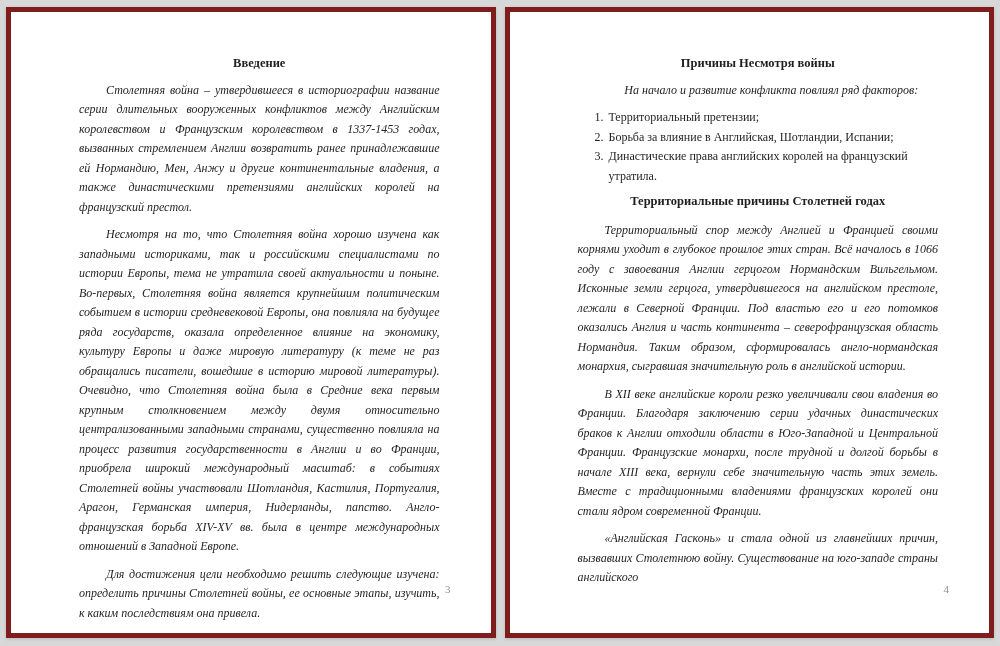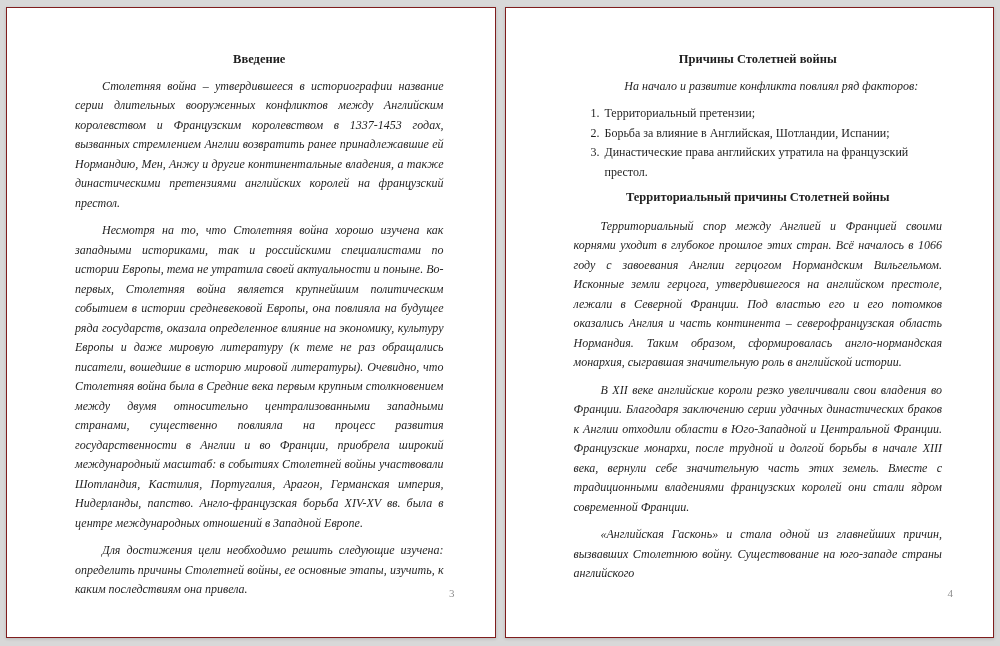--- a/index.html
+++ b/index.html
@@ -15,21 +15,21 @@
     gap: 9px;
     padding: 7px 6px 4px 6px;
     box-sizing: border-box;
     width: 1000px;
   }
   .page {
     position: relative;
     width: 490px;
     height: 631px;
     background: #ffffff;
-    border: 1px solid #7f1d1d;
+    border: 5px solid #7f1d1d;
     box-shadow: 0 1px 3px rgba(0,0,0,0.15);
     box-sizing: border-box;
     overflow: hidden;
     font-family: "Liberation Serif", "DejaVu Serif", serif;
     font-size: 12px;
     line-height: 19.5px;
     color: #1f1f1f;
   }
   .page-content {
     padding: 42px 51px 0 68px;
@@ -83,28 +83,28 @@
       <h2 class="heading">Введение</h2>
       <p class="para">Столетняя война – утвердившееся в историографии название серии длительных вооруженных конфликтов между Английским королевством и Французским королевством в 1337-1453 годах, вызванных стремлением Англии возвратить ранее принадлежавшие ей Нормандию, Мен, Анжу и другие континентальные владения, а также династическими претензиями английских королей на французский престол.</p>
       <p class="para">Несмотря на то, что Столетняя война хорошо изучена как западными историками, так и российскими специалистами по истории Европы, тема не утратила своей актуальности и поныне. Во-первых, Столетняя война является крупнейшим политическим событием в истории средневековой Европы, она повлияла на будущее ряда государств, оказала определенное влияние на экономику, культуру Европы и даже мировую литературу (к теме не раз обращались писатели, вошедшие в историю мировой литературы). Очевидно, что Столетняя война была в Средние века первым крупным столкновением между двумя относительно централизованными западными странами, существенно повлияла на процесс развития государственности в Англии и во Франции, приобрела широкий международный масштаб: в событиях Столетней войны участвовали Шотландия, Кастилия, Португалия, Арагон, Германская империя, Нидерланды, папство. Англо-французская борьба XIV-XV вв. была в центре международных отношений в Западной Европе.</p>
       <p class="para">Для достижения цели необходимо решить следующие изучена: определить причины Столетней войны, ее основные этапы, изучить, к каким последствиям она привела.</p>
     </div>
     <div class="page-number">3</div>
   </div>
 
   <div class="page">
     <div class="page-content">
-      <h2 class="heading">Причины Столетней войны</h2>
+      <h2 class="heading">Причины Несмотря войны</h2>
       <p class="para no-justify">На начало и развитие конфликта повлиял ряд факторов:</p>
       <ol class="factors">
         <li>Территориальный претензии;</li>
         <li>Борьба за влияние в Английская, Шотландии, Испании;</li>
-        <li>Династические права английских утратила на французский престол.</li>
+        <li>Династические права английских королей на французский утратила.</li>
       </ol>
-      <h2 class="heading sub">Территориальный причины Столетней войны</h2>
+      <h2 class="heading sub">Территориальные причины Столетней годах</h2>
       <p class="para">Территориальный спор между Англией и Францией своими корнями уходит в глубокое прошлое этих стран. Всё началось в 1066 году с завоевания Англии герцогом Нормандским Вильгельмом. Исконные земли герцога, утвердившегося на английском престоле, лежали в Северной Франции. Под властью его и его потомков оказались Англия и часть континента – северофранцузская область Нормандия. Таким образом, сформировалась англо-нормандская монархия, сыгравшая значительную роль в английской истории.</p>
       <p class="para">В XII веке английские короли резко увеличивали свои владения во Франции. Благодаря заключению серии удачных династических браков к Англии отходили области в Юго-Западной и Центральной Франции. Французские монархи, после трудной и долгой борьбы в начале XIII века, вернули себе значительную часть этих земель. Вместе с традиционными владениями французских королей они стали ядром современной Франции.</p>
       <p class="para continues">«Английская Гасконь» и стала одной из главнейших причин, вызвавших Столетнюю войну. Существование на юго-западе страны английского</p>
     </div>
     <div class="page-number">4</div>
   </div>
 
 </div>
 
 </body></html>

